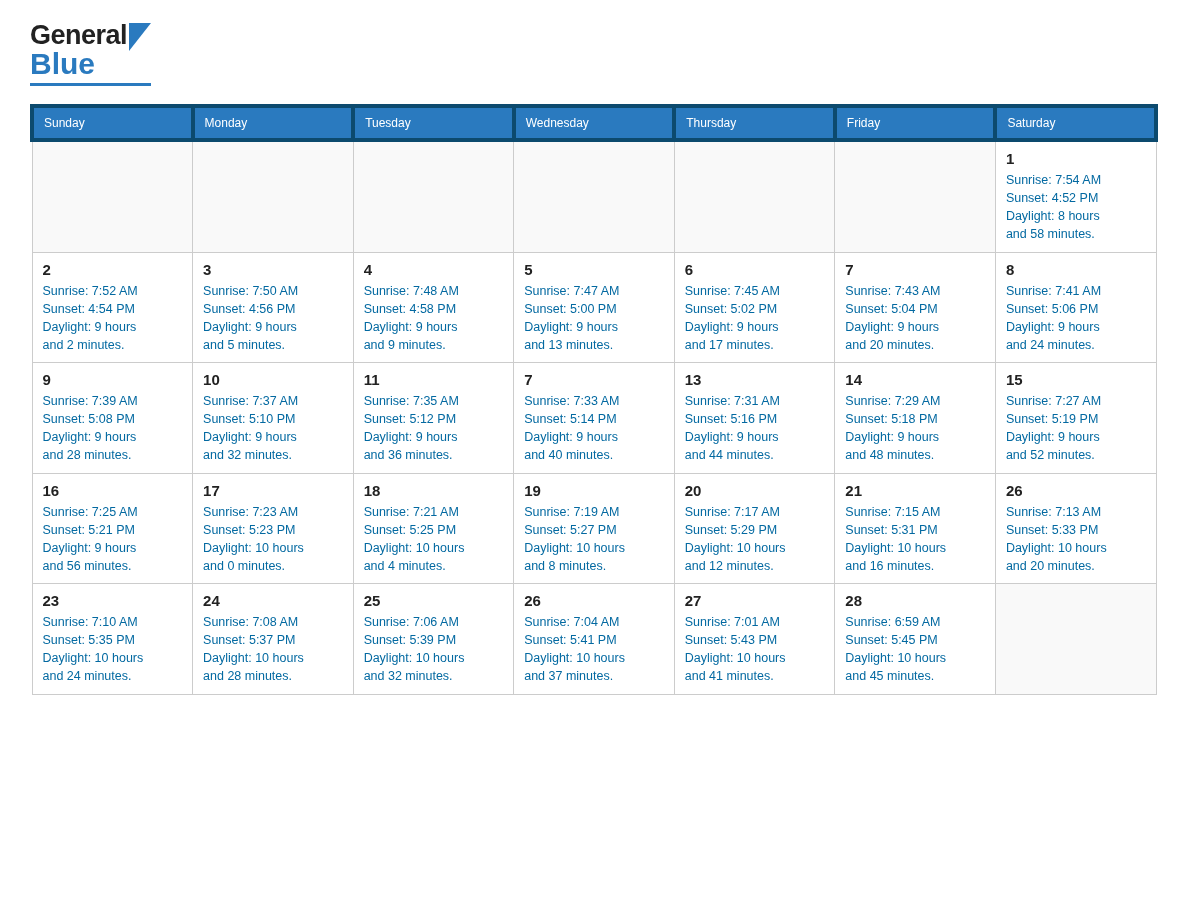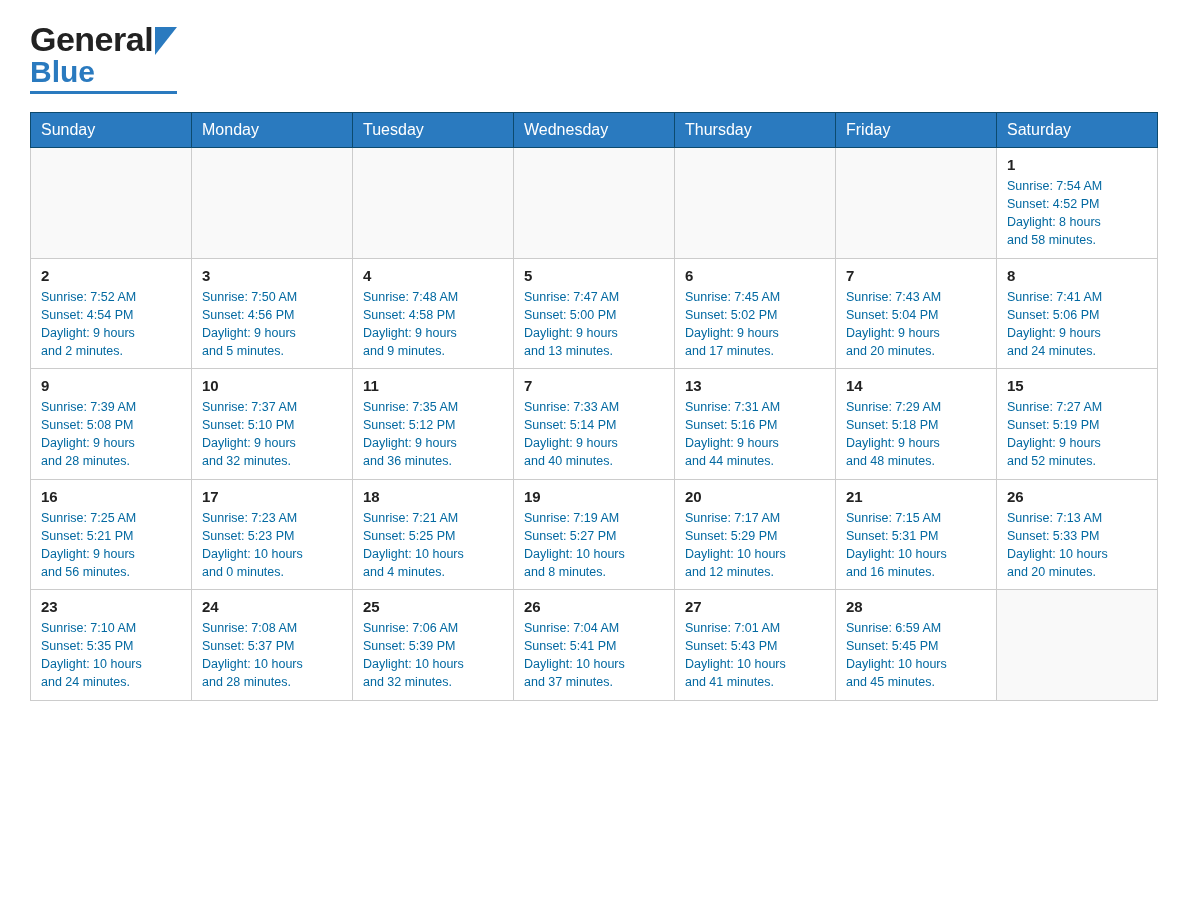--- a/index.html
+++ b/index.html
@@ -37,25 +37,25 @@
       margin-top: 4px;
     }
     table {
       width: 100%;
       border-collapse: collapse;
       table-layout: fixed;
     }
     thead tr th {
       background: #2a7abf;
       color: #fff;
-      font-size: 16px;
+      font-size: 12px;
       font-weight: normal;
       padding: 8px 10px;
       text-align: left;
-      border: 1px solid #0c4a6e;
+      border: 4px solid #0c4a6e;
     }
     tbody tr td {
       border: 1px solid #ccc;
       vertical-align: top;
       padding: 8px 10px;
       font-size: 13px;
       height: 110px;
     }
     tbody tr td.empty {
       background: #f9f9f9;
@@ -76,21 +76,21 @@
       display: flex;
       align-items: center;
     }
   </style>
 </head>
 <body>
 
 <div class="header">
   <div class="logo">
     <div class="logo-svg">
-      <span style="font-size:34px;font-weight:bold;color:#222;letter-spacing:-0.5px;">General</span>
+      <span style="font-size:27px;font-weight:bold;color:#222;letter-spacing:-0.5px;">General</span>
       <svg width="22" height="28" viewBox="0 0 22 28" style="margin-left:2px;margin-top:2px;">
         <polygon points="0,0 22,0 0,28" fill="#2a7abf"></polygon>
       </svg>
     </div>
     <div style="margin-top:-4px;">
       <span style="font-size:30px;font-weight:bold;color:#2a7abf;text-align:center;">Blue</span>
     </div>
     <div style="height:3px;background:#2a7abf;width:100%;margin-top:2px;"></div>
   </div>
   <div class="title-block">

